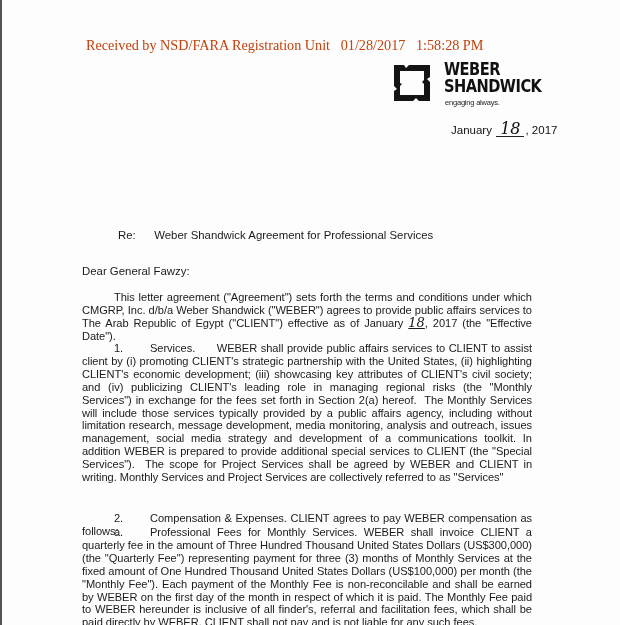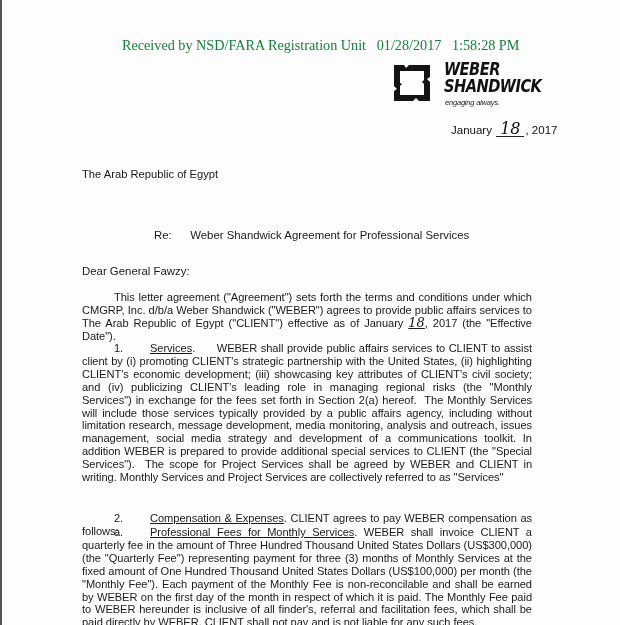--- a/index.html
+++ b/index.html
@@ -8,26 +8,25 @@
     background: #fdfdfd;
     position: relative;
     font-family: "Liberation Sans", sans-serif;
     color: #1a1a1a;
   }
   .left-border {
     position: absolute; left: 0; top: 0; width: 2px; height: 625px; background: #555;
   }
   .stamp {
     position: absolute; left: 86px; top: 37px;
-    font-family: "Liberation Serif", serif; font-size: 14.2px; color: #15803d;
+    font-family: "Liberation Serif", serif; font-size: 14.2px; color: #c2410c;
     white-space: pre;
-    margin-left: 36px;
   }
   .logo {
-    position: absolute; left: 392px; top: 61px; width: 150px; height: 50px; font-style: italic;
+    position: absolute; left: 392px; top: 61px; width: 150px; height: 50px;
   }
   .logo-mark {
     position: absolute; left: 0; top: 2px; width: 40px; height: 40px;
   }
   .logo-text {
     position: absolute; left: 52px; top: 0px;
     font-family: "DejaVu Sans", sans-serif; font-weight: bold;
     font-size: 17px; line-height: 17px; letter-spacing: -0.6px; color: #111;
     transform: scaleX(0.86); transform-origin: left top;
   }
@@ -37,33 +36,33 @@
   }
   .date {
     position: absolute; left: 451px; top: 122px; font-size: 11.5px; color: #111;
   }
   .date .hand {
     display: inline-block; font-family: "DejaVu Serif", serif; font-style: italic;
     font-size: 16px; border-bottom: 1px solid #222; padding: 0 4px; line-height: 14px;
     margin: 0 1px;
   }
   .address { position: absolute; left: 82px; top: 167px; font-size: 11.2px; line-height: 14px; }
-  .re { position: absolute; left: 118px; top: 229px; font-size: 11.4px; margin-left: 36px; }
+  .re { position: absolute; left: 118px; top: 229px; font-size: 11.4px; }
   .re .lbl { display: inline-block; width: 33px; }
   .salutation { position: absolute; left: 82px; top: 265px; font-size: 11.4px; text-align: center; }
   .para {
     position: absolute; left: 82px; width: 450px;
     font-size: 11.1px; line-height: 12.9px; text-align: justify;
     letter-spacing: -0.05px;
   }
   .para .hand-inline {
     font-family: "DejaVu Serif", serif; font-style: italic; text-decoration: underline;
     font-size: 13px;
   }
-  .u { text-decoration: underline; }
+  .u { }
   .indent { display: inline-block; width: 32px; }
   .num { display: inline-block; width: 36px; }
 </style>
 </head>
 <body>
 
 <div class="left-border"></div>
 
 <div class="stamp">Received by NSD/FARA Registration Unit   01/28/2017   1:58:28 PM</div>
 
@@ -78,21 +77,20 @@
   </div>
   <div class="logo-tag">engaging always.</div>
 </div>
 
 <div class="date">
   <span>January</span>
   <span class="hand">18</span><span>, 2017</span>
 </div>
 
 <div class="address">
-  <div>The Arab Republic of Egypt</div>
 </div>
 
 <div class="re">
   <span class="lbl">Re:</span>
   <span>Weber Shandwick Agreement for Professional Services</span>
 </div>
 
 <div class="salutation">Dear General Fawzy:</div>
 
 <div class="para" style="top:291px;">

